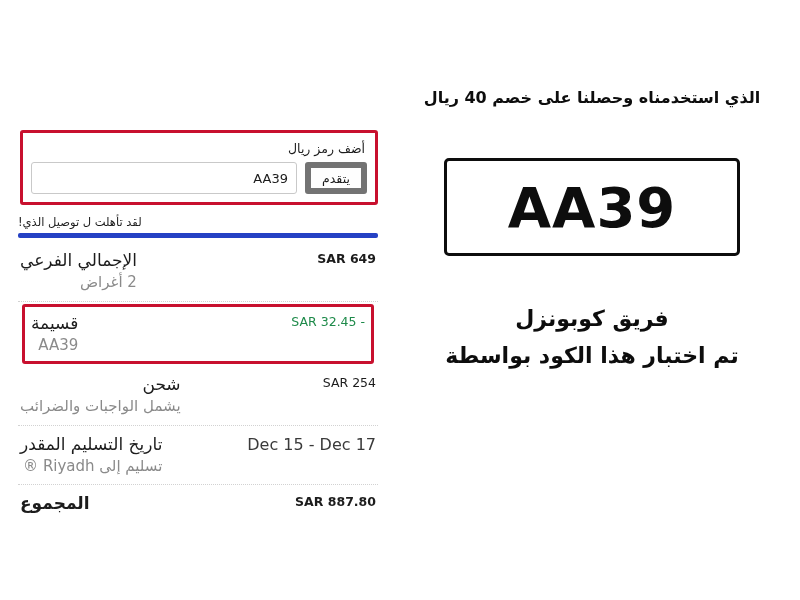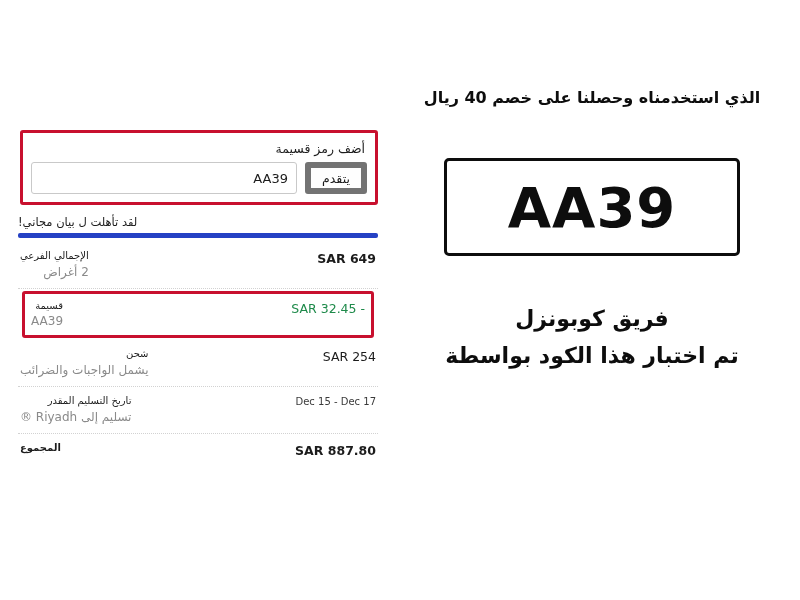--- a/index.html
+++ b/index.html
@@ -103,42 +103,42 @@
     padding: 8px 2px 8px 2px;
     border-bottom: 1px dotted #d2d2d2;
     direction: rtl;
   }
   .sum-row:last-child { border-bottom: none; }
   .sum-label {
     text-align: right;
     direction: rtl;
   }
   .sum-label .lbl {
-    font-size: 10px;
+    font-size: 17px;
     color: #1c1c1c;
     display: block;
     line-height: 1.25;
   }
   .sum-label .sub {
-    font-size: 12px;
+    font-size: 15px;
     color: #8a8a8a;
     display: block;
     line-height: 1.35;
     margin-top: 1px;
   }
   .sum-value {
     font-size: 12.5px;
     color: #1c1c1c;
     direction: ltr;
     text-align: center;
     white-space: nowrap;
     padding-top: 1px;
   }
   .sum-value.small {
-    font-size: 10px;
+    font-size: 16px;
     color: #3a3a3a;
   }
   .sum-row.highlight {
     border: 3px solid #c8102e;
     border-radius: 3px;
     padding: 6px 6px 6px 6px;
     margin: 2px 4px;
   }
   .sum-row.highlight .sum-value { color: #1e8a4a; }
   .sum-row.total .lbl { font-weight: bold; }
@@ -197,28 +197,28 @@
     margin: 44px 0 0 0;
     direction: rtl;
   }
 </style>
 </head>
 <body>
 
 <div id="left-panel">
 
   <div class="promo-box">
-    <div class="promo-label">أضف رمز قسيمة</div>
+    <div class="promo-label">أضف رمز ريال</div>
     <div class="promo-row">
       <button class="promo-apply">يتقدم</button>
       <input class="promo-input" type="text" value="AA39" style="">
     </div>
   </div>
 
-  <div class="ship-note">لقد تأهلت ل بيان مجاني!</div>
+  <div class="ship-note">لقد تأهلت ل توصيل الذي!</div>
   <div class="progress-track">
     <div class="progress-fill" style="width: 100%;"></div>
   </div>
 
   <div class="summary">
 
     <div class="sum-row subtotal">
       <div class="sum-label">
         <span class="lbl">الإجمالي الفرعي</span>
         <span class="sub">2 أغراض</span>

